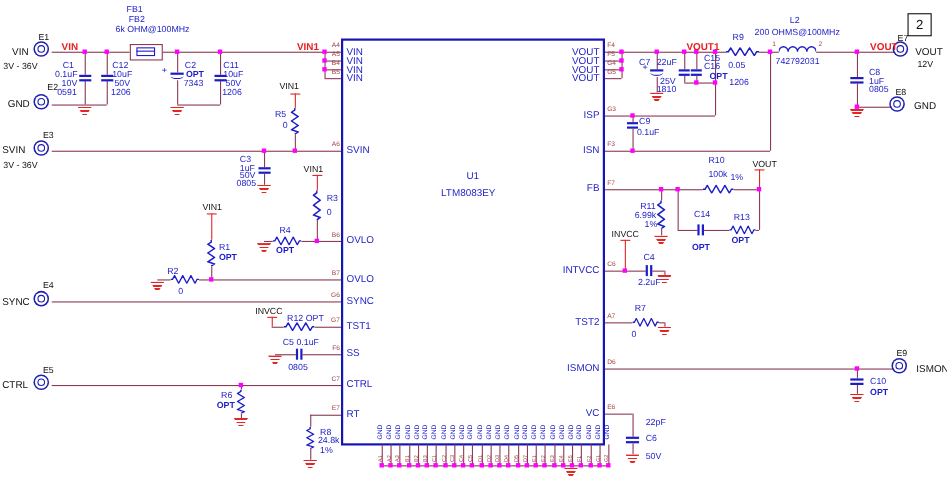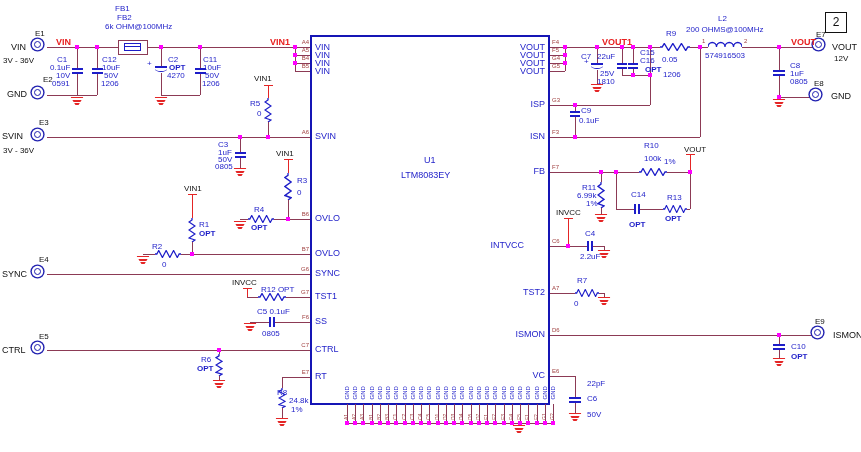--- a/index.html
+++ b/index.html
@@ -80,21 +80,21 @@
   <div class="pdr" style="left:552px;top:327px">D6</div>
   <div class="pdr" style="left:552px;top:368px">E6</div>
 
   <div class="pnr" style="left:457px;top:43px">VOUT</div>
   <div class="pnr" style="left:457px;top:51px">VOUT</div>
   <div class="pnr" style="left:457px;top:59px">VOUT</div>
   <div class="pnr" style="left:457px;top:67px">VOUT</div>
   <div class="pnr" style="left:457px;top:100px">ISP</div>
   <div class="pnr" style="left:457px;top:132px">ISN</div>
   <div class="pnr" style="left:457px;top:167px">FB</div>
-  <div class="pnr" style="left:436px;top:241px">INTVCC</div>
+  <div class="pnr" style="left:457px;top:241px">INTVCC</div>
   <div class="pnr" style="left:457px;top:288px">TST2</div>
   <div class="pnr" style="left:457px;top:330px">ISMON</div>
   <div class="pnr" style="left:457px;top:371px">VC</div>
 
   <div class="w" style="left:47px;top:47px;width:71px;height:1px"></div>
   <div class="w" style="left:146px;top:47px;width:164px;height:1px"></div>
   <div class="w" style="left:295px;top:47px;width:1px;height:24px"></div>
   <div class="w" style="left:295px;top:55px;width:15px;height:1px"></div>
   <div class="w" style="left:295px;top:63px;width:15px;height:1px"></div>
   <div class="w" style="left:295px;top:71px;width:15px;height:1px"></div>
@@ -465,21 +465,21 @@
   <div class="bk sm" style="left:816px;top:31px">E7</div>
   <div class="bk" style="left:832px;top:43px">VOUT</div>
   <div class="bk sm" style="left:834px;top:55px">12V</div>
   <div class="bk sm" style="left:814px;top:80px">E8</div>
   <div class="bk" style="left:831px;top:92px">GND</div>
   <div class="bk sm" style="left:815px;top:318px">E9</div>
   <div class="bk" style="left:833px;top:331px">ISMON</div>
 
   <div class="rl" style="left:56px;top:38px">VIN</div>
   <div class="rl" style="left:270px;top:38px">VIN1</div>
-  <div class="rl" style="left:602px;top:38px">VOUT1</div>
+  <div class="rl" style="left:624px;top:38px">VOUT1</div>
   <div class="rl" style="left:791px;top:38px">VOUT</div>
 
   <div class="bk sm" style="left:254px;top:75px">VIN1</div>
   <div class="bk sm" style="left:276px;top:150px">VIN1</div>
   <div class="bk sm" style="left:184px;top:185px">VIN1</div>
   <div class="bk sm" style="left:232px;top:279px">INVCC</div>
   <div class="bk sm" style="left:556px;top:209px">INVCC</div>
   <div class="bk sm" style="left:684px;top:146px">VOUT</div>
 
   <div class="bl" style="left:115px;top:5px">FB1</div>
@@ -491,21 +491,21 @@
   <div class="bl" style="left:56px;top:72px">10V</div>
   <div class="bl" style="left:52px;top:80px">0591</div>
 
   <div class="bl" style="left:102px;top:56px">C12</div>
   <div class="bl" style="left:102px;top:64px">10uF</div>
   <div class="bl" style="left:104px;top:72px">50V</div>
   <div class="bl" style="left:101px;top:80px">1206</div>
 
   <div class="bl" style="left:168px;top:56px">C2</div>
   <div class="bl b" style="left:169px;top:64px">OPT</div>
-  <div class="bl" style="left:167px;top:72px">4270</div>
+  <div class="bl" style="left:167px;top:72px">7343</div>
 
   <div class="bl" style="left:203px;top:56px">C11</div>
   <div class="bl" style="left:203px;top:64px">10uF</div>
   <div class="bl" style="left:205px;top:72px">50V</div>
   <div class="bl" style="left:202px;top:80px">1206</div>
 
   <div class="bl" style="left:218px;top:141px">C3</div>
   <div class="bl" style="left:218px;top:149px">1uF</div>
   <div class="bl" style="left:218px;top:156px">50V</div>
   <div class="bl" style="left:215px;top:163px">0805</div>
@@ -526,40 +526,40 @@
   <div class="bl" style="left:162px;top:261px">0</div>
 
   <div class="bl" style="left:261px;top:286px">R12 OPT</div>
 
   <div class="bl" style="left:257px;top:308px">C5 0.1uF</div>
   <div class="bl" style="left:262px;top:330px">0805</div>
 
   <div class="bl" style="left:201px;top:356px">R6</div>
   <div class="bl b" style="left:197px;top:365px">OPT</div>
 
-  <div class="bl" style="left:277px;top:389px">R8</div>
+  <div class="bl" style="left:291px;top:389px">R8</div>
   <div class="bl" style="left:289px;top:397px">24.8k</div>
   <div class="bl" style="left:291px;top:406px">1%</div>
 
   <div class="bl" style="left:581px;top:53px">C7</div>
   <div class="bl" style="left:597px;top:53px">22uF</div>
   <div class="bl" style="left:600px;top:70px">25V</div>
   <div class="bl" style="left:597px;top:78px">1810</div>
 
   <div class="bl" style="left:640px;top:49px">C15</div>
   <div class="bl" style="left:640px;top:57px">C16</div>
   <div class="bl b" style="left:645px;top:66px">OPT</div>
 
   <div class="bl" style="left:666px;top:30px">R9</div>
   <div class="bl" style="left:662px;top:56px">0.05</div>
   <div class="bl" style="left:663px;top:71px">1206</div>
 
   <div class="bl" style="left:718px;top:15px">L2</div>
   <div class="bl" style="left:686px;top:26px">200 OHMS@100MHz</div>
-  <div class="bl" style="left:705px;top:52px">574916503</div>
+  <div class="bl" style="left:705px;top:52px">742792031</div>
   <div class="pdr" style="left:702px;top:38px">1</div>
   <div class="pdr" style="left:744px;top:38px">2</div>
 
   <div class="bl" style="left:790px;top:62px">C8</div>
   <div class="bl" style="left:790px;top:70px">1uF</div>
   <div class="bl" style="left:790px;top:78px">0805</div>
 
   <div class="bl" style="left:581px;top:107px">C9</div>
   <div class="bl" style="left:579px;top:117px">0.1uF</div>
 

